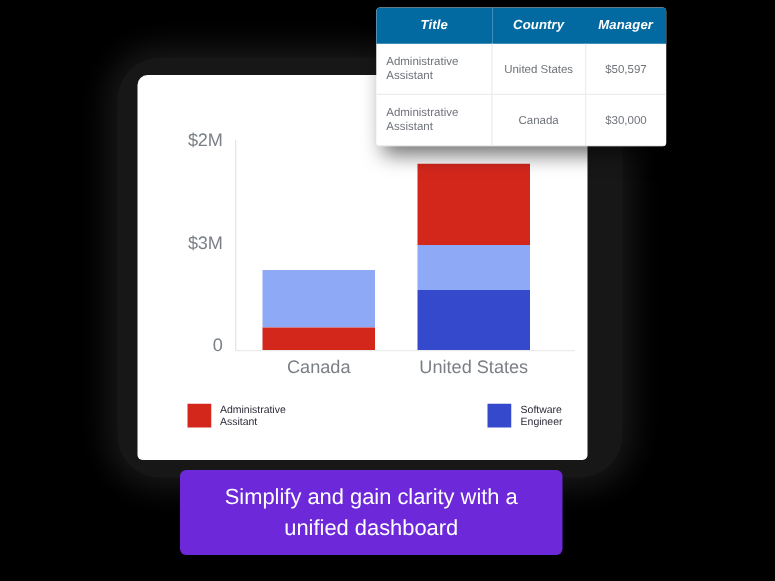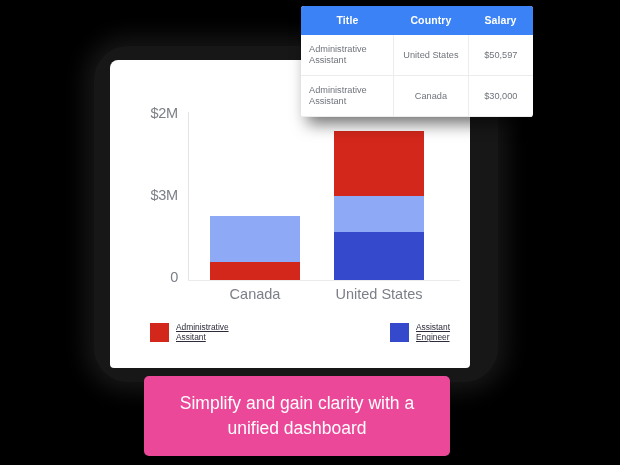--- a/index.html
+++ b/index.html
@@ -87,63 +87,63 @@
     align-items: flex-start;
     gap: 7px;
   }
   .swatch { width: 19px; height: 19px; flex: 0 0 19px; margin-top: 1px; }
   .legend-text {
     font-size: 8.4px;
     line-height: 10.2px;
     color: #2c2c3a;
     white-space: pre-line;
     max-width: 58px;
-    text-decoration: underline;
   }
 
   
   .table-card {
     position: absolute;
     left: 301px; top: 6px;
     width: 232px;
     background: #ffffff;
     border-radius: 3px;
     box-shadow: 6px 7px 16px rgba(0,0,0,0.55);
     overflow: hidden;
   }
   table.dt { width: 100%; border-collapse: collapse; }
   table.dt thead th {
-    background: #3b82f6;
+    background: #0369a1;
     color: #ffffff;
     font-size: 10.5px;
     font-weight: bold;
     padding: 8px 4px 9px;
     text-align: center;
     letter-spacing: 0.1px;
+    font-style: italic;
   }
   table.dt tbody td {
     font-size: 9.2px;
     color: #6f737a;
     padding: 9px 8px;
     border-bottom: 1px solid #ececed;
     border-right: 1px solid #ececed;
     line-height: 11px;
     vertical-align: middle;
   }
   table.dt tbody td:last-child { border-right: none; }
   td.c-title { text-align: left; width: 40%; }
   td.c-country { text-align: center; width: 32%; }
   td.c-salary { text-align: center; width: 28%; }
 
   
   .caption {
     position: absolute;
     left: 144px; top: 376px;
-    width: 306px; height: 80px;
-    background: #ec4899;
+    width: 306px; height: 68px;
+    background: #6d28d9;
     border-radius: 5px;
     display: flex;
     align-items: center;
     justify-content: center;
     text-align: center;
     padding: 0 26px;
   }
   .caption-text {
     color: #ffffff;
     font-size: 17.5px;
@@ -186,35 +186,35 @@
       <div class="cat-label" style="left:214px;">United States</div>
 
       <div class="legend">
         <div class="legend-item">
           <span class="swatch" style="background:#D4271C;"></span>
           <span class="legend-text">Administrative
 Assitant</span>
         </div>
         <div class="legend-item">
           <span class="swatch" style="background:#3549CD;"></span>
-          <span class="legend-text">Assistant
+          <span class="legend-text">Software
 Engineer</span>
         </div>
       </div>
 
     </div>
   </div>
 
   <div class="table-card">
     <table class="dt">
       <thead>
         <tr>
           <th>Title</th>
           <th>Country</th>
-          <th>Salary</th>
+          <th>Manager</th>
         </tr>
       </thead>
       <tbody>
         <tr>
           <td class="c-title">Administrative Assistant</td>
           <td class="c-country">United States</td>
           <td class="c-salary">$50,597</td>
         </tr>
         <tr>
           <td class="c-title">Administrative Assistant</td>

